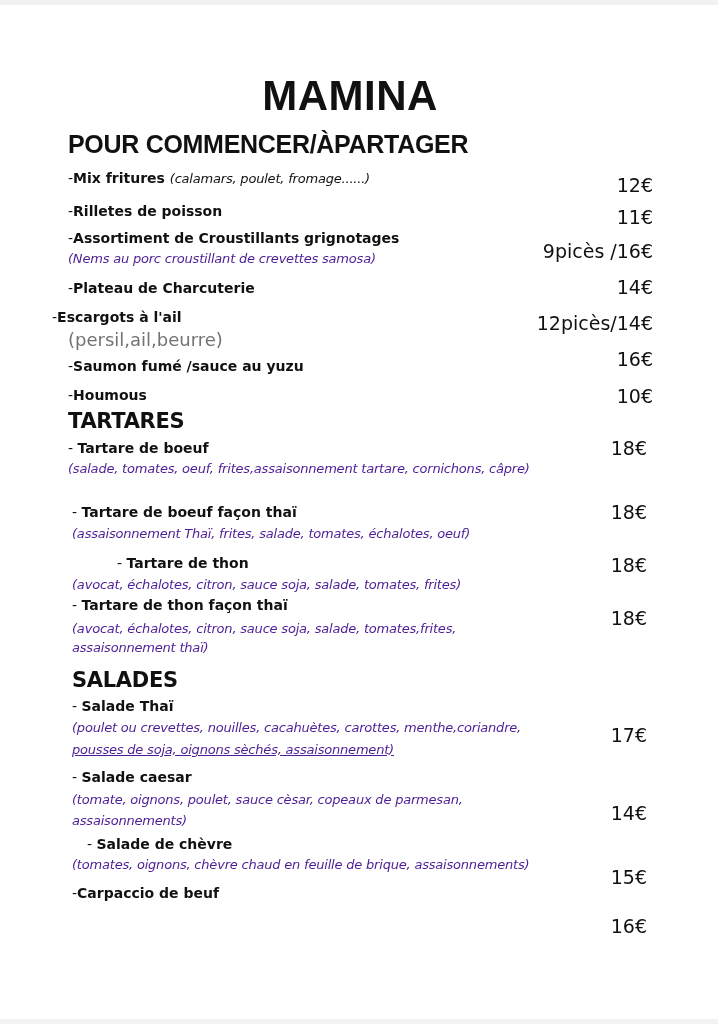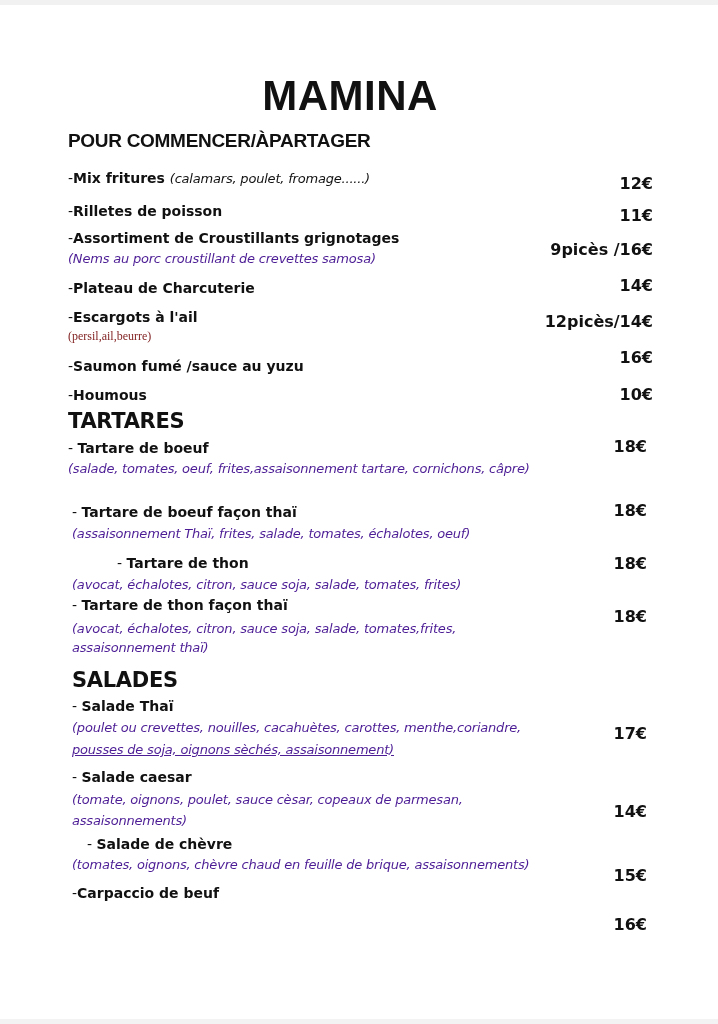--- a/index.html
+++ b/index.html
@@ -9,28 +9,28 @@
     font-family: "DejaVu Sans", "Liberation Sans", sans-serif;
   }
   .edge-top { position: absolute; left: 0; top: 0; width: 718px; height: 5px; background: #f0f1f0; }
   .edge-bottom { position: absolute; left: 0; top: 1019px; width: 718px; height: 5px; background: #f3f3f3; }
   .abs { position: absolute; white-space: nowrap; }
   .title {
     left: 0; width: 700px; top: 72px; text-align: center;
     font-family: "Liberation Sans", sans-serif; font-weight: 700; font-size: 42px; letter-spacing: 0.5px;
   }
   .sec-h1 {
-    font-family: "Liberation Sans", sans-serif; font-weight: 700; font-size: 19px; letter-spacing: -0.3px;
+    font-family: "Liberation Sans", sans-serif; font-weight: 700; font-size: 25px; letter-spacing: -0.3px;
   }
   .sec-h2 { font-weight: 700; font-size: 21px; letter-spacing: -0.3px; font-family: "DejaVu Sans", sans-serif; }
   .name { font-weight: 700; font-size: 14px; }
   .dash { font-weight: 400; }
   .desc { font-style: italic; font-size: 13px; color: #4c1d95; font-family: "DejaVu Sans", sans-serif; letter-spacing: -0.2px; }
-  .desc-plain { font-size: 12px; color: #7f1d1d; font-family: Liberation Serif, serif; }
-  .price { font-weight: 700; font-size: 16px; text-align: right; }
+  .desc-plain { font-size: 18px; color: #737373; }
+  .price { font-weight: 400; font-size: 19px; text-align: right; }
   .inline-desc { font-weight: 400; font-style: italic; font-size: 13px; letter-spacing: -0.2px; }
 </style>
 </head>
 <body>
 
 <div class="edge-top"></div>
 
 <div class="abs title">MAMINA</div>
 
 <div class="abs sec-h1" style="left:68px; top:130px;">POUR COMMENCER/ÀPARTAGER</div>
@@ -41,21 +41,21 @@
 <div class="abs name" style="left:68px; top:203px;"><span class="dash">-</span><span>Rilletes de poisson</span></div>
 <div class="abs price" style="right:65px; top:206px;">11€</div>
 
 <div class="abs name" style="left:68px; top:230px;"><span class="dash">-</span><span>Assortiment de Croustillants grignotages</span></div>
 <div class="abs desc" style="left:68px; top:251px;">(Nems au porc croustillant de crevettes samosa)</div>
 <div class="abs price" style="right:65px; top:240px;">9picès /16€</div>
 
 <div class="abs name" style="left:68px; top:280px;"><span class="dash">-</span><span>Plateau de Charcuterie</span></div>
 <div class="abs price" style="right:65px; top:276px;">14€</div>
 
-<div class="abs name" style="left:68px; top:309px;"><span class="dash">-</span><span>Escargots à l'ail</span></div>
+<div class="abs name" style="left:52px; top:309px;"><span class="dash">-</span><span>Escargots à l'ail</span></div>
 <div class="abs desc-plain" style="left:68px; top:329px;">(persil,ail,beurre)</div>
 <div class="abs price" style="right:65px; top:312px;">12picès/14€</div>
 
 <div class="abs name" style="left:68px; top:358px;"><span class="dash">-</span><span>Saumon fumé /sauce au yuzu</span></div>
 <div class="abs price" style="right:65px; top:348px;">16€</div>
 
 <div class="abs name" style="left:68px; top:387px;"><span class="dash">-</span><span>Houmous</span></div>
 <div class="abs price" style="right:65px; top:385px;">10€</div>
 
 <div class="abs sec-h2" style="left:68px; top:409px;">TARTARES</div>

